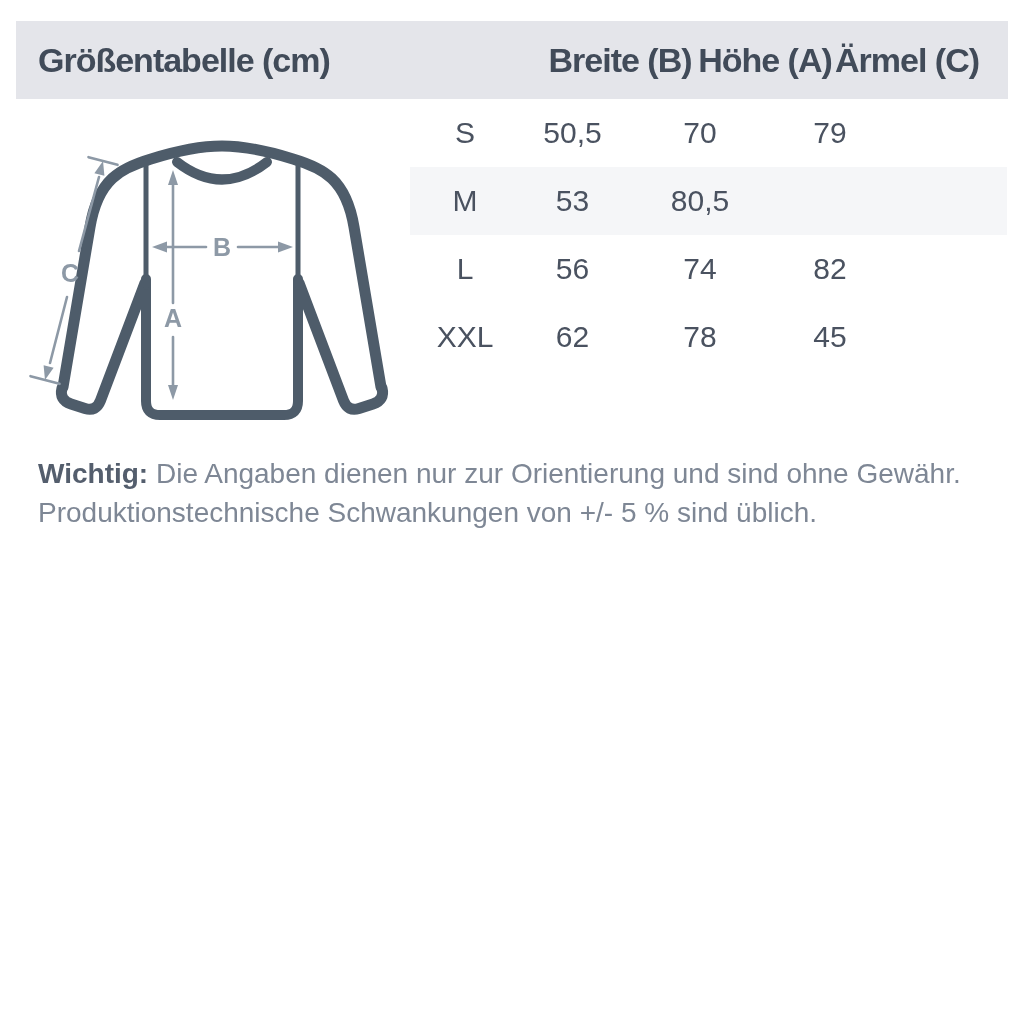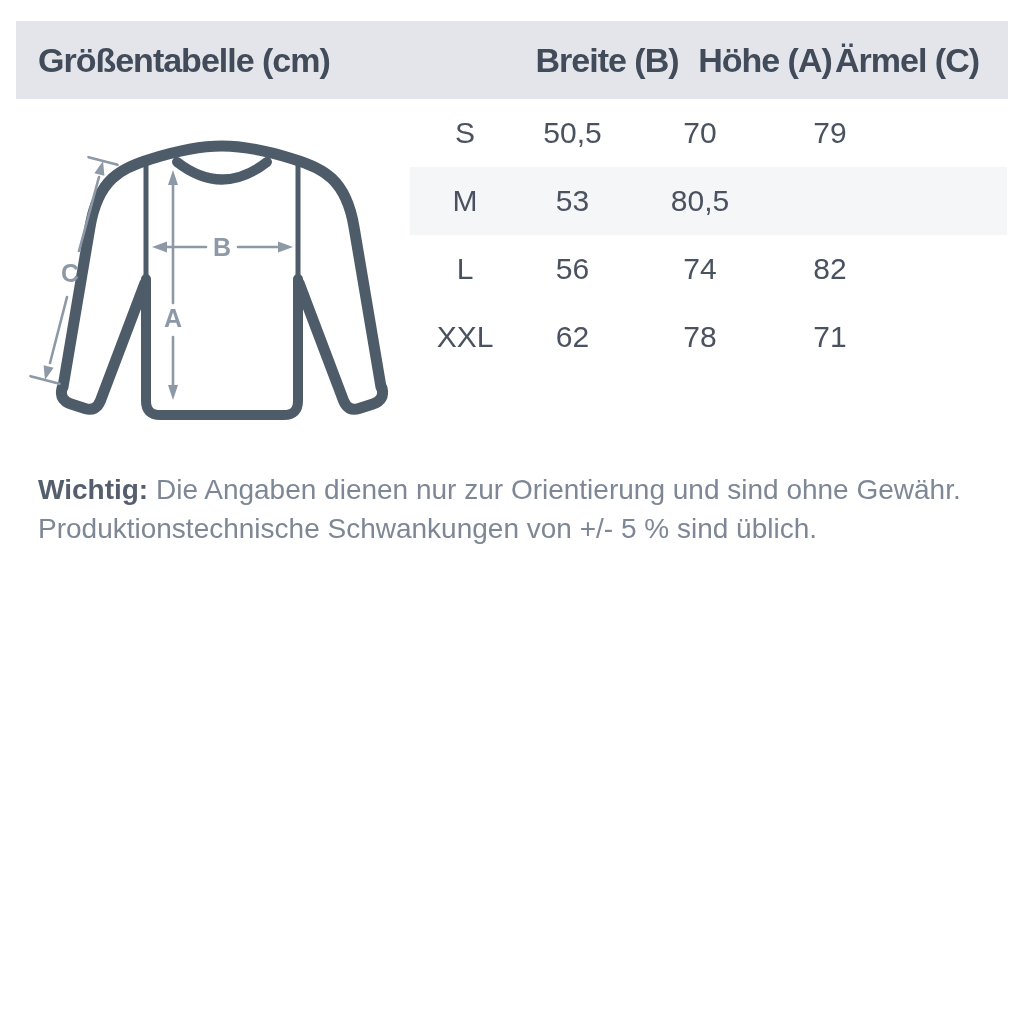--- a/index.html
+++ b/index.html
@@ -42,21 +42,21 @@
     top: 0;
     height: 78px;
     line-height: 78px;
     font-size: 34px;
     font-weight: bold;
     letter-spacing: -1px;
     color: #414b59;
     transform: translateX(-50%);
     white-space: nowrap;
   }
-  .col-header.breite { left: 591px; }
+  .col-header.breite { left: 604px; }
   .col-header.hoehe  { left: 749px; }
   .col-header.aermel { left: 891px; }
 
   
   .rows {
     position: absolute;
     left: 410px;
     top: 99px;
     width: 597px;
   }
@@ -99,21 +99,21 @@
     fill: #8d99a6;
     font-family: "Liberation Sans", sans-serif;
     font-size: 25px;
     font-weight: 600;
   }
 
   
   .note {
     position: absolute;
     left: 38px;
-    top: 470px;
+    top: 454px;
     width: 960px;
     font-size: 28px;
     line-height: 39px;
     color: #7e8795;
   }
   .note .note-label {
     font-weight: bold;
     color: #545e6d;
   }
 </style>
@@ -147,21 +147,21 @@
       <div class="cell">L</div>
       <div class="cell">56</div>
       <div class="cell">74</div>
       <div class="cell">82</div>
       <div class="cell"></div>
     </div>
     <div class="row">
       <div class="cell">XXL</div>
       <div class="cell">62</div>
       <div class="cell">78</div>
-      <div class="cell">71</div>
+      <div class="cell">45</div>
       <div class="cell"></div>
     </div>
   </div>
 
   <svg class="sweater-svg" viewBox="0 0 375 300">
     <g>
 
       <path class="outline" stroke-width="11" d="M 38,250 L 65,90 C 73,42 96,31 126,22 C 161,11 180,9 197,9 C 214,9 233,11 268,22 C 298,31 321,42 329,90 L 356,250"></path>
 
       <path class="outline" stroke-width="11" d="M 37,251 Q 34,263 46,267 L 60,271.5 Q 71,275 75.5,263.5 L 120,146"></path>

